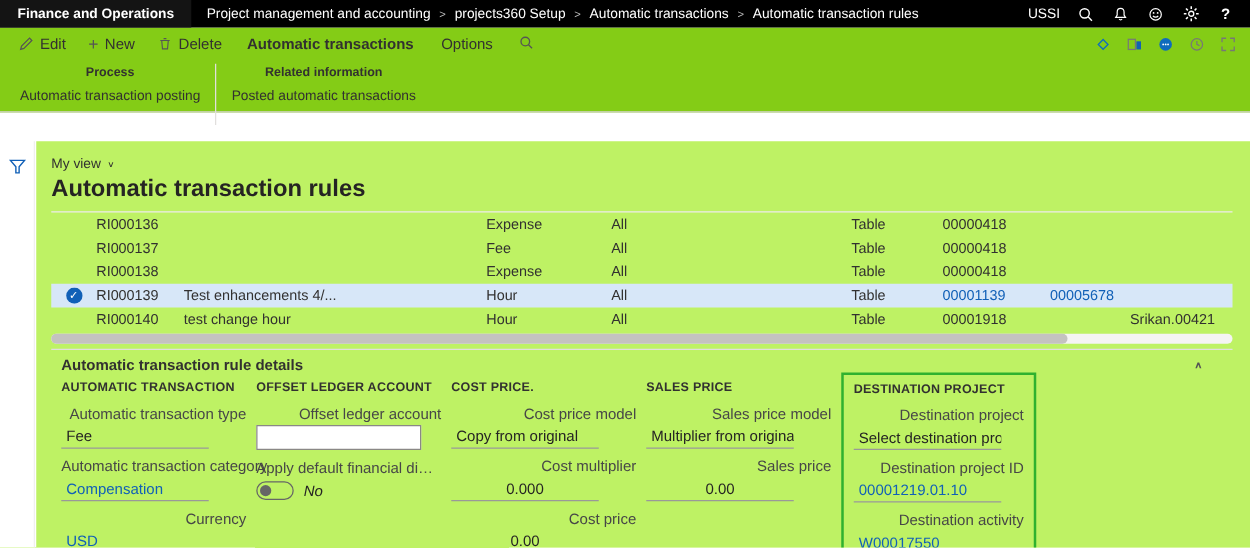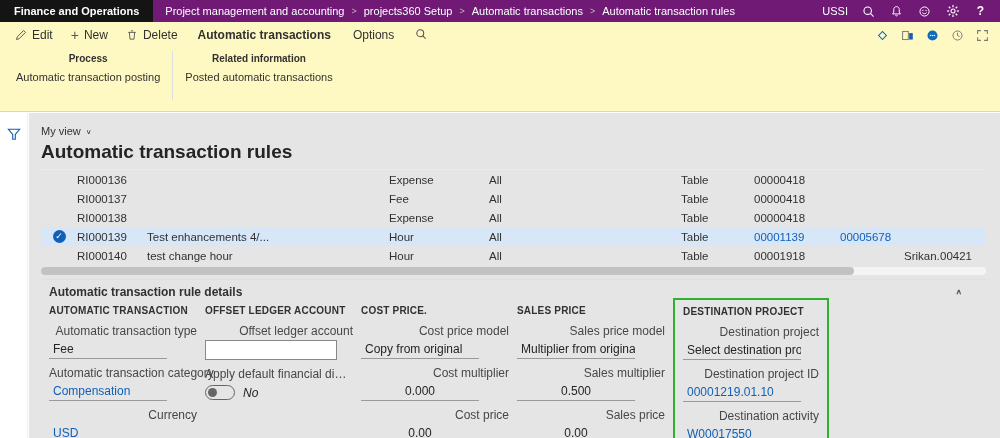--- a/index.html
+++ b/index.html
@@ -1,51 +1,51 @@
 <!DOCTYPE html>
 <html><head>
 <meta charset="utf-8">
 <style>
   * { margin:0; padding:0; box-sizing:border-box; }
   html,body { width:1000px; height:438px; overflow:hidden; }
   body { font-family:"Liberation Sans", sans-serif; background:#fff; position:relative; color:#323130; }
 
   
-  .topbar { position:absolute; top:0; left:0; width:100%; height:22px; background:#701a75; display:flex; align-items:center; color:#fff; font-size:11px; z-index:30; }
+  .topbar { position:absolute; top:0; left:0; width:100%; height:22px; background:#000000; display:flex; align-items:center; color:#fff; font-size:11px; z-index:30; }
   .app-name { height:100%; display:flex; align-items:center; padding:0 14px; background:#141414; font-weight:bold; white-space:nowrap; }
   .crumbs { display:flex; align-items:center; margin-left:12px; gap:7px; }
   .crumb { white-space:nowrap; cursor:pointer; }
   .crumb-sep { color:#bdbdbd; font-size:9px; }
   .topbar-right { margin-left:auto; display:flex; align-items:center; gap:13px; padding-right:12px;text-align:center; }
   .env-label { font-size:11px; cursor:pointer; }
   .tb-icon { width:15px; height:15px; display:flex; align-items:center; justify-content:center; cursor:pointer; }
   .tb-help { font-size:12px; font-weight:bold; }
 
   
-  .action-pane { position:absolute; top:22px; left:0; width:100%; height:90px; background:#fef9c3; border-bottom:1px solid #d6d4d2; z-index:20; }
+  .action-pane { position:absolute; top:22px; left:0; width:100%; height:68px; background:#84cc16; border-bottom:1px solid #d6d4d2; z-index:20; }
   .ap-row { height:26px; display:flex; align-items:center; padding-left:6px; font-size:12px; color:#323130; }
   .ap-btn { display:flex; align-items:center; gap:5px; padding:0 9px; height:100%; cursor:pointer; white-space:nowrap; }
   .ap-plus { font-size:14px; color:#555; line-height:12px; }
   .ap-tab { padding:0 11px; cursor:pointer; white-space:nowrap; }
   .ap-tab.active { font-weight:600; }
   .ap-search { padding:0 10px; cursor:pointer; }
   .ap-right { margin-left:auto; display:flex; gap:9px; padding-right:10px; align-items:center; }
   .ap-right .tb-icon { width:16px; height:16px; }
   .ap-groups { display:flex; height:62px; padding-left:4px; }
   .ap-group { display:flex; flex-direction:column; align-items:center; padding:5px 12px 0; }
   .group-title { font-size:10px; font-weight:bold; color:#323130; margin-bottom:7px; white-space:nowrap; }
   .group-link { font-size:11px; color:#323130; cursor:pointer; white-space:nowrap; }
   .ap-group-divider { width:1px; background:#e1dfdd; margin:3px 0 10px; }
 
   
   .filter-rail { position:absolute; left:0; top:113px; width:28px; bottom:0; background:#fff; border-right:1px solid #f0efee; display:flex; justify-content:center; padding-top:14px; }
   .funnel { cursor:pointer; }
 
   
-  .content { position:absolute; left:29px; top:113px; right:0; bottom:0; background:#e5e5e5; padding:0 14px 0 12px; }
+  .content { position:absolute; left:29px; top:113px; right:0; bottom:0; background:#bef264; padding:0 14px 0 12px; }
   .view-row { margin-top:12px; font-size:11px; color:#323130; display:flex; align-items:center; gap:5px; cursor:pointer; width:70px; }
   .chev { font-size:8px; color:#323130; transform:scaleY(0.8); }
   .page-title { font-size:19px; font-weight:bold; color:#252423; margin-top:4px; }
 
   
   .grid { margin-top:6px; border-top:1px solid #edebe9; }
   .grid-row { display:flex; height:19px; align-items:center; font-size:11.5px; color:#323130; cursor:pointer; }
   .grid-row.selected { background:#d7e7f8; }
   .cell { white-space:nowrap; overflow:hidden; flex-shrink:0; }
   .gutter { width:36px; display:flex; justify-content:center; }
@@ -361,24 +361,20 @@
       </div>
     </div>
 
     <div class="dgroup">
       <div class="dgroup-title">SALES PRICE</div>
       <div class="dfield">
         <div class="dlabel">Sales price model</div>
         <div class="dvalue">Multiplier from original</div>
       </div>
       <div class="dfield">
-        <div class="dlabel">Sales multiplier</div>
-        <div class="dvalue num">0.500</div>
-      </div>
-      <div class="dfield">
         <div class="dlabel">Sales price</div>
         <div class="dvalue num">0.00</div>
       </div>
     </div>
 
     <div class="dgroup highlight-box">
       <div class="dgroup-title">DESTINATION PROJECT</div>
       <div class="dfield">
         <div class="dlabel">Destination project</div>
         <div class="dvalue">Select destination project</div>

